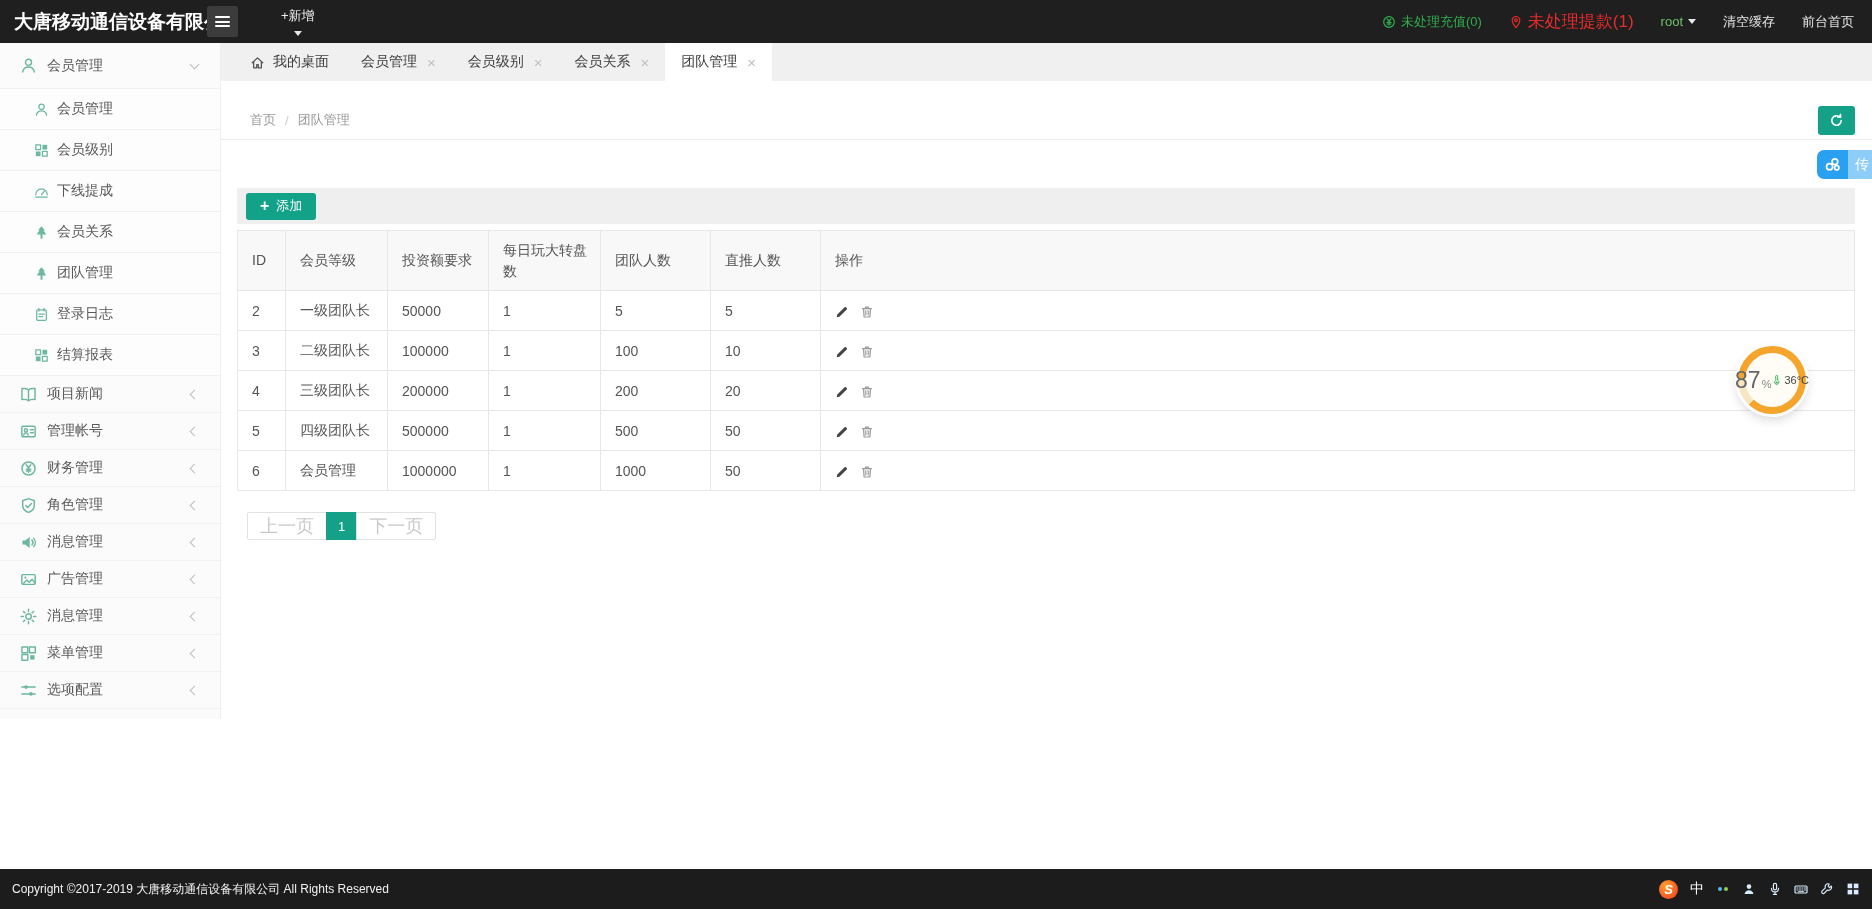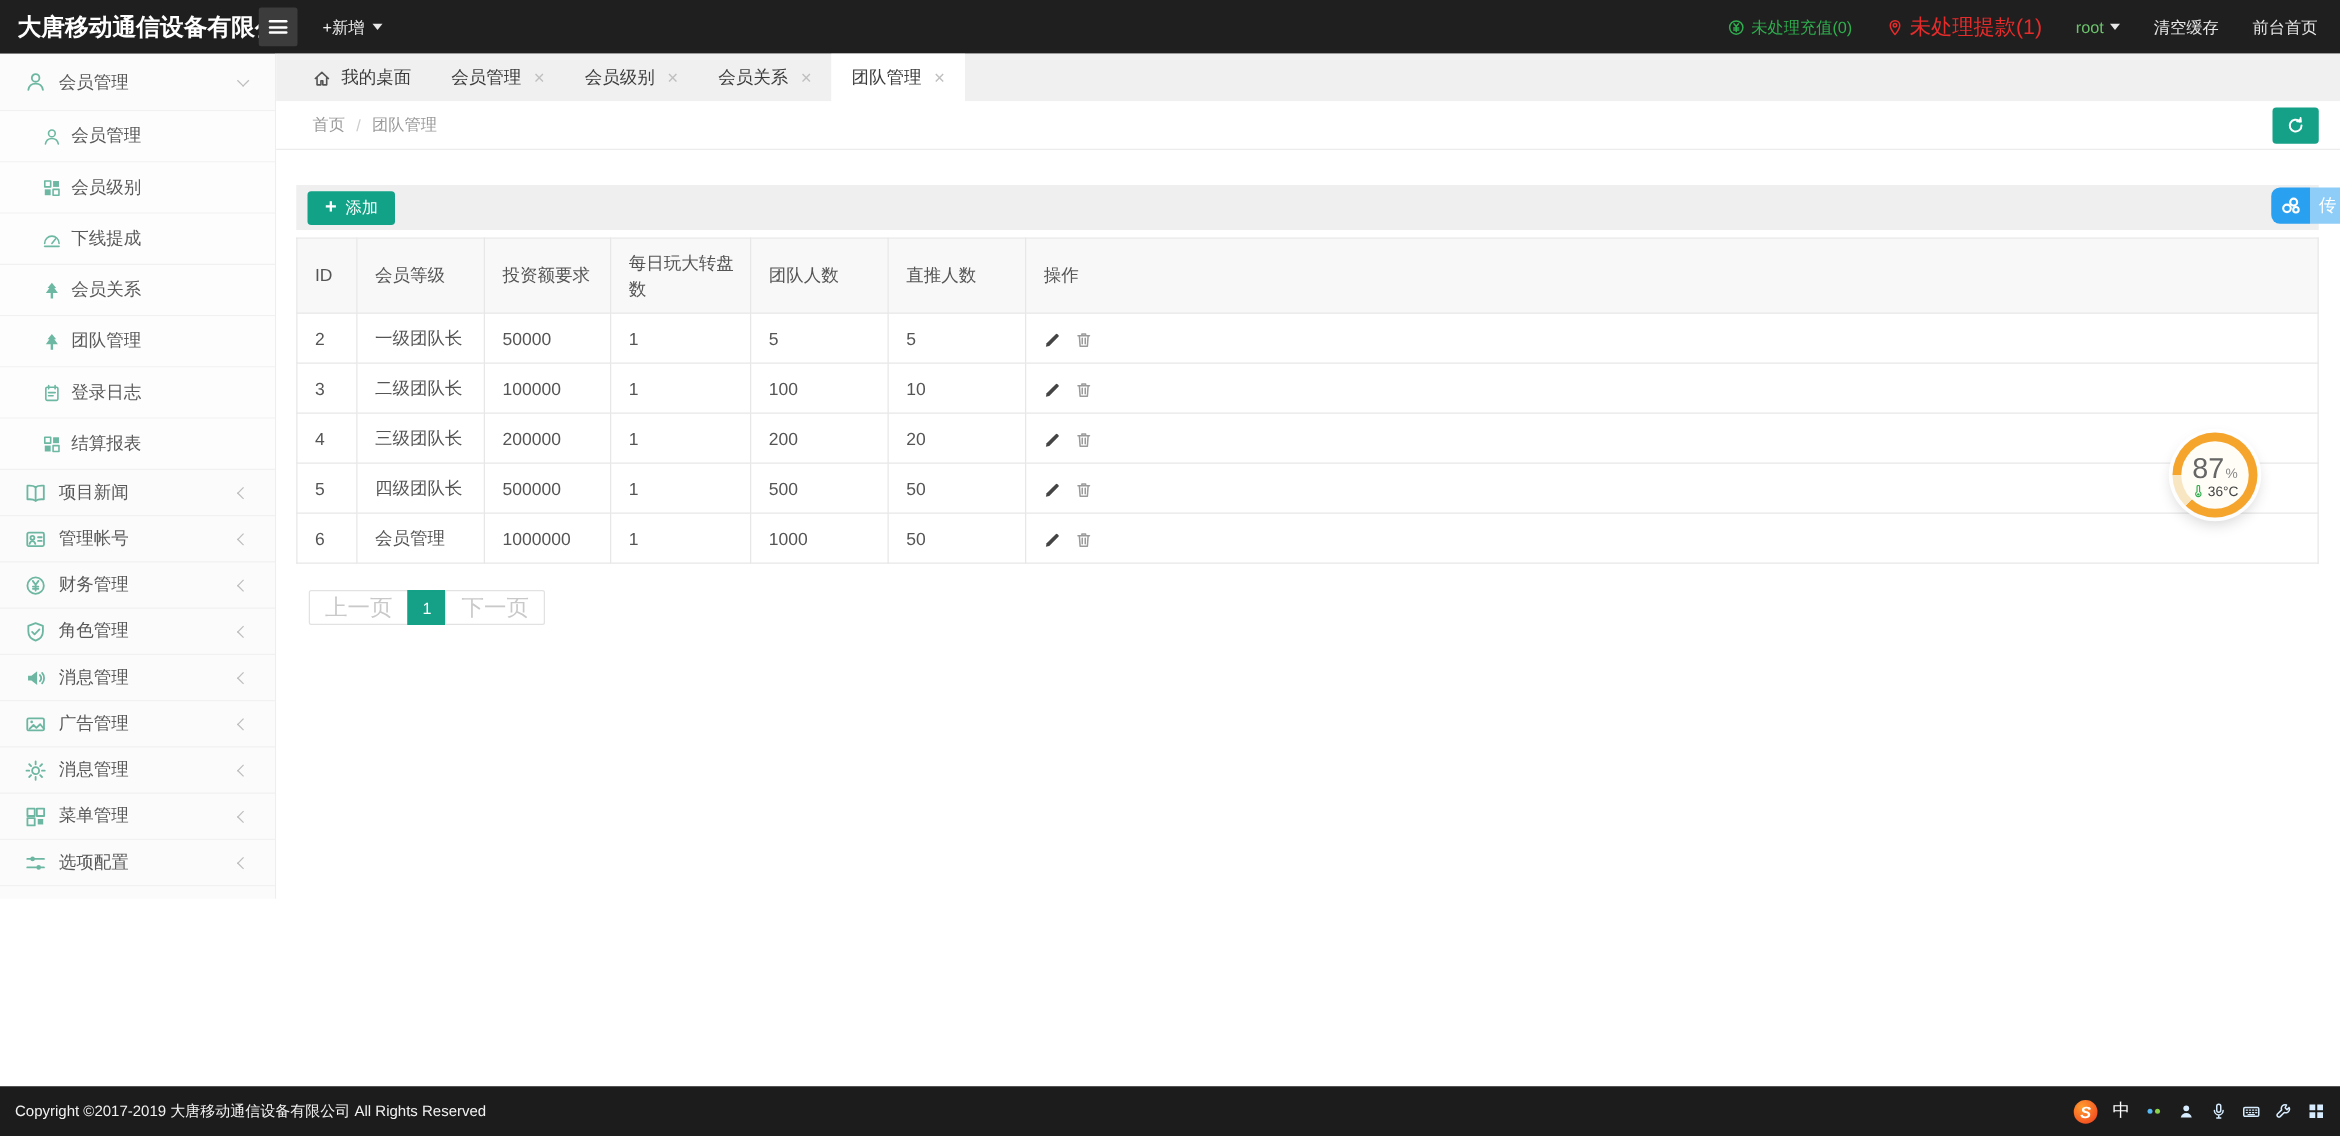--- a/index.html
+++ b/index.html
@@ -6,21 +6,21 @@
   html,body{width:1872px;height:909px;}
   body{overflow:hidden;position:relative;font-family:"Liberation Sans","DejaVu Sans",sans-serif;background:#fff;}
   svg{display:block;}
 
   
   .topbar{height:43px;background:#1f1f1f;display:flex;justify-content:space-between;align-items:center;color:#fff;}
   .tb-left{display:flex;align-items:center;height:100%;}
   .tb-title{font-size:19px;font-weight:bold;padding-left:14px;width:207px;white-space:nowrap;overflow:hidden;}
   .hamburger{width:31px;height:31px;background:#3c3c3c;border:none;border-radius:2px;display:flex;align-items:center;justify-content:center;cursor:pointer;}
   .hb-lines span{display:block;width:15px;height:2px;background:#fff;margin:2.5px 0;border-radius:1px;}
-  .add-new{margin-left:20px;font-size:13px;display:flex;align-items:center;gap:6px;cursor:pointer;color:#f0f0f0;}
+  .add-new{margin-left:43px;font-size:13px;display:flex;align-items:center;gap:6px;cursor:pointer;color:#f0f0f0;flex-direction:column;}
   .caret{width:0;height:0;border-left:4.5px solid transparent;border-right:4.5px solid transparent;border-top:5.5px solid #e8e8e8;}
   .tb-right{display:flex;align-items:center;gap:27px;padding-right:18px;font-size:13px;}
   .tb-right a{cursor:pointer;display:flex;align-items:center;gap:5px;text-decoration:none;color:#e8e8e8;white-space:nowrap;}
   a.recharge{color:#2fae4e;}
   a.withdraw{color:#e62b2b;font-size:17px;}
   a.user{color:#6cc26c;}
   .ticon svg{width:14px;height:14px;}
 
   
   .shell{display:flex;height:676px;}
@@ -30,21 +30,21 @@
   .side-item.sub{height:41px;padding:0 22px 0 34px;background:#fdfdfd;}
   .side-item.top{height:37px;padding:0 22px 0 20px;}
   .s-icon{color:#4aa78c;opacity:.8;margin-right:10px;display:flex;}
   .s-icon svg{width:17px;height:17px;}
   .sub .s-icon{margin-right:8px;}
   .sub .s-icon svg{width:15px;height:15px;}
   .chev{margin-left:auto;width:7px;height:7px;border-right:1.5px solid #bdbdbd;border-bottom:1.5px solid #bdbdbd;flex:none;}
   .chev.down{transform:rotate(45deg);margin-top:-3px;}
   .chev.left{transform:rotate(135deg);}
 
-  .main{flex:1;display:flex;flex-direction:column;background:#fff;min-width:0;}
+  .main{flex:1;display:flex;flex-direction:column;background:#fff;min-width:0;gap:20px;}
 
   
   .tabbar{height:38px;background:#f0f0f0;display:flex;align-items:stretch;padding-left:13px;flex:none;}
   .tab{display:flex;align-items:center;padding:0 16px;font-size:14px;color:#3c3c3c;cursor:pointer;gap:8px;white-space:nowrap;}
   .tab.active{background:#fff;}
   .tab .home-ic{color:#555;display:flex;}
   .tab .home-ic svg{width:15px;height:15px;}
   .tab-close{color:#bfbfbf;font-size:15px;line-height:1;margin-left:2px;}
 
   
@@ -81,21 +81,21 @@
   .sogou{width:19px;height:19px;border-radius:50%;background:radial-gradient(circle at 35% 30%,#ff9d2e,#f03a1e);color:#fff;font-weight:bold;font-size:13px;font-style:italic;display:flex;align-items:center;justify-content:center;cursor:pointer;}
   .tray-text{color:#fff;font-size:14px;cursor:pointer;}
   .tray-icon{color:#d7ecff;display:flex;cursor:pointer;}
   .tray-icon svg{width:14px;height:14px;}
 
   
   .perf-ball{position:absolute;left:1738px;top:346px;width:68px;height:68px;border-radius:50%;
     background:conic-gradient(from -90deg,#f5a42c 0 87%,#f8e6c2 87% 100%);
     box-shadow:0 0 0 3px rgba(255,255,255,.92),0 5px 12px rgba(0,0,0,.18);
     display:flex;align-items:center;justify-content:center;cursor:pointer;}
-  .pb-inner{width:54px;height:54px;border-radius:50%;background:#fffdf5;display:flex;flex-direction:column;align-items:center;justify-content:center;}
+  .pb-inner{width:54px;height:54px;border-radius:50%;background:#fffdf5;display:flex;flex-direction:row;align-items:center;justify-content:center;}
   .pb-line1{display:flex;align-items:baseline;color:#666;}
   .pb-num{font-size:23px;}
   .pb-unit{font-size:11px;color:#888;margin-left:1px;}
   .pb-line2{display:flex;align-items:center;gap:2px;font-size:11px;color:#444;}
   .pb-line2 svg{width:11px;height:11px;}
 
   .netdisk{position:absolute;top:150px;right:0;display:flex;height:29px;cursor:pointer;}
   .nd-main{width:31px;background:#2aa0f0;border-radius:7px 0 0 7px;display:flex;align-items:center;justify-content:center;color:#fff;}
   .nd-main svg{width:17px;height:17px;}
   .nd-tab{width:24px;background:#8ecdf8;color:#fff;font-size:14px;display:flex;align-items:center;padding-left:7px;overflow:hidden;white-space:nowrap;}

